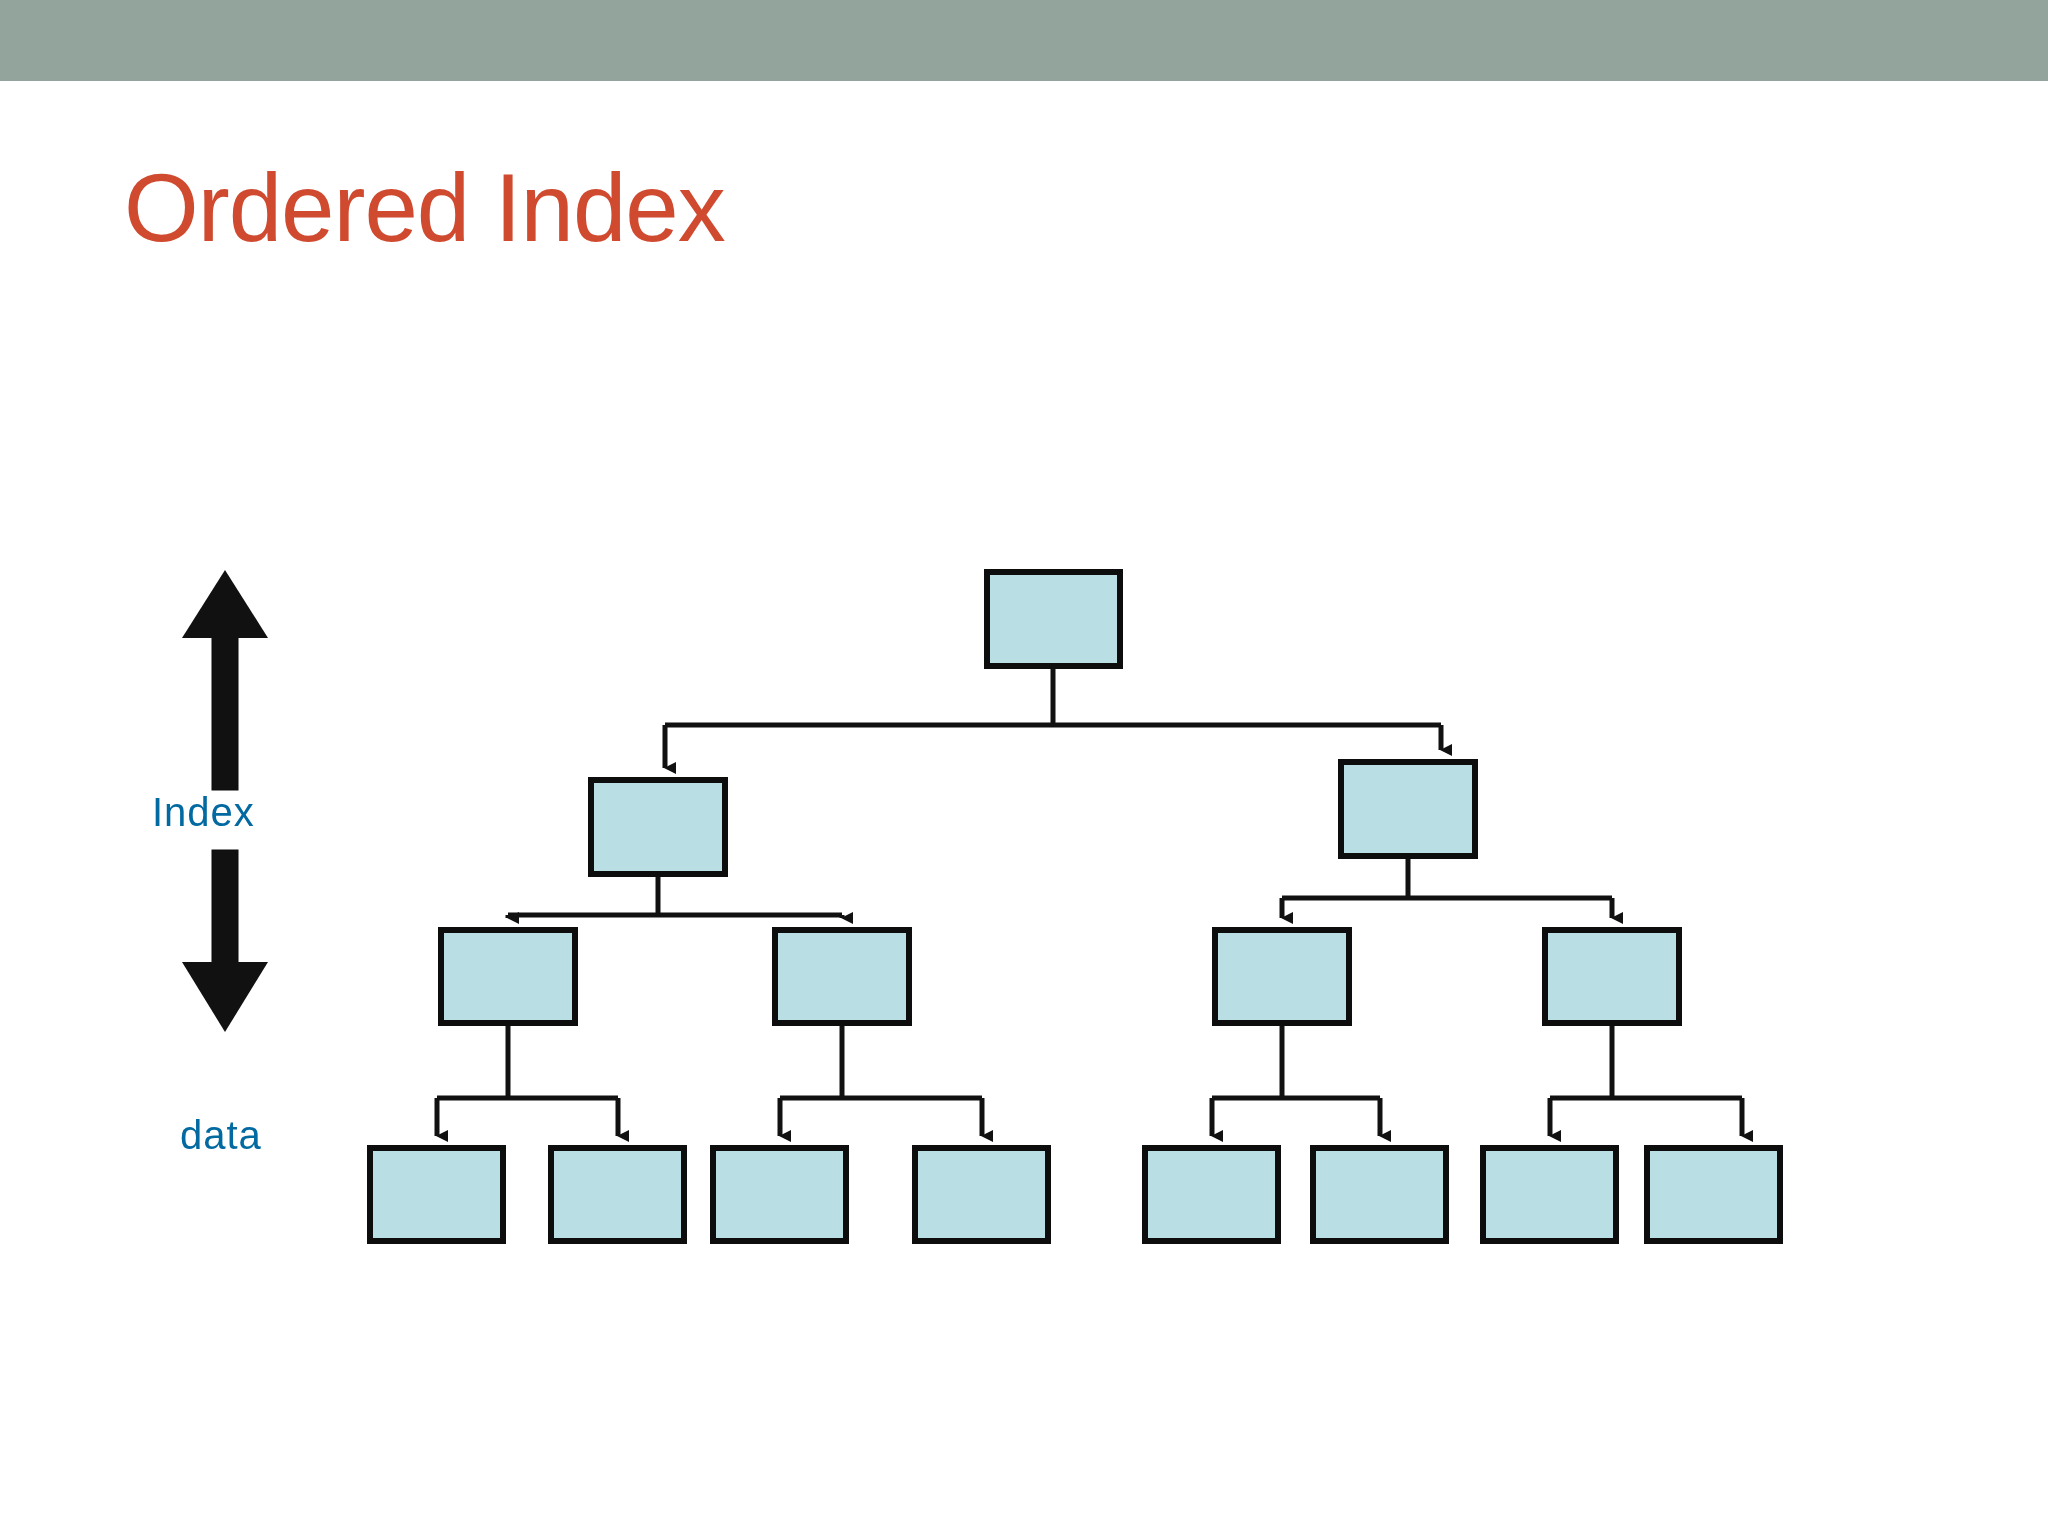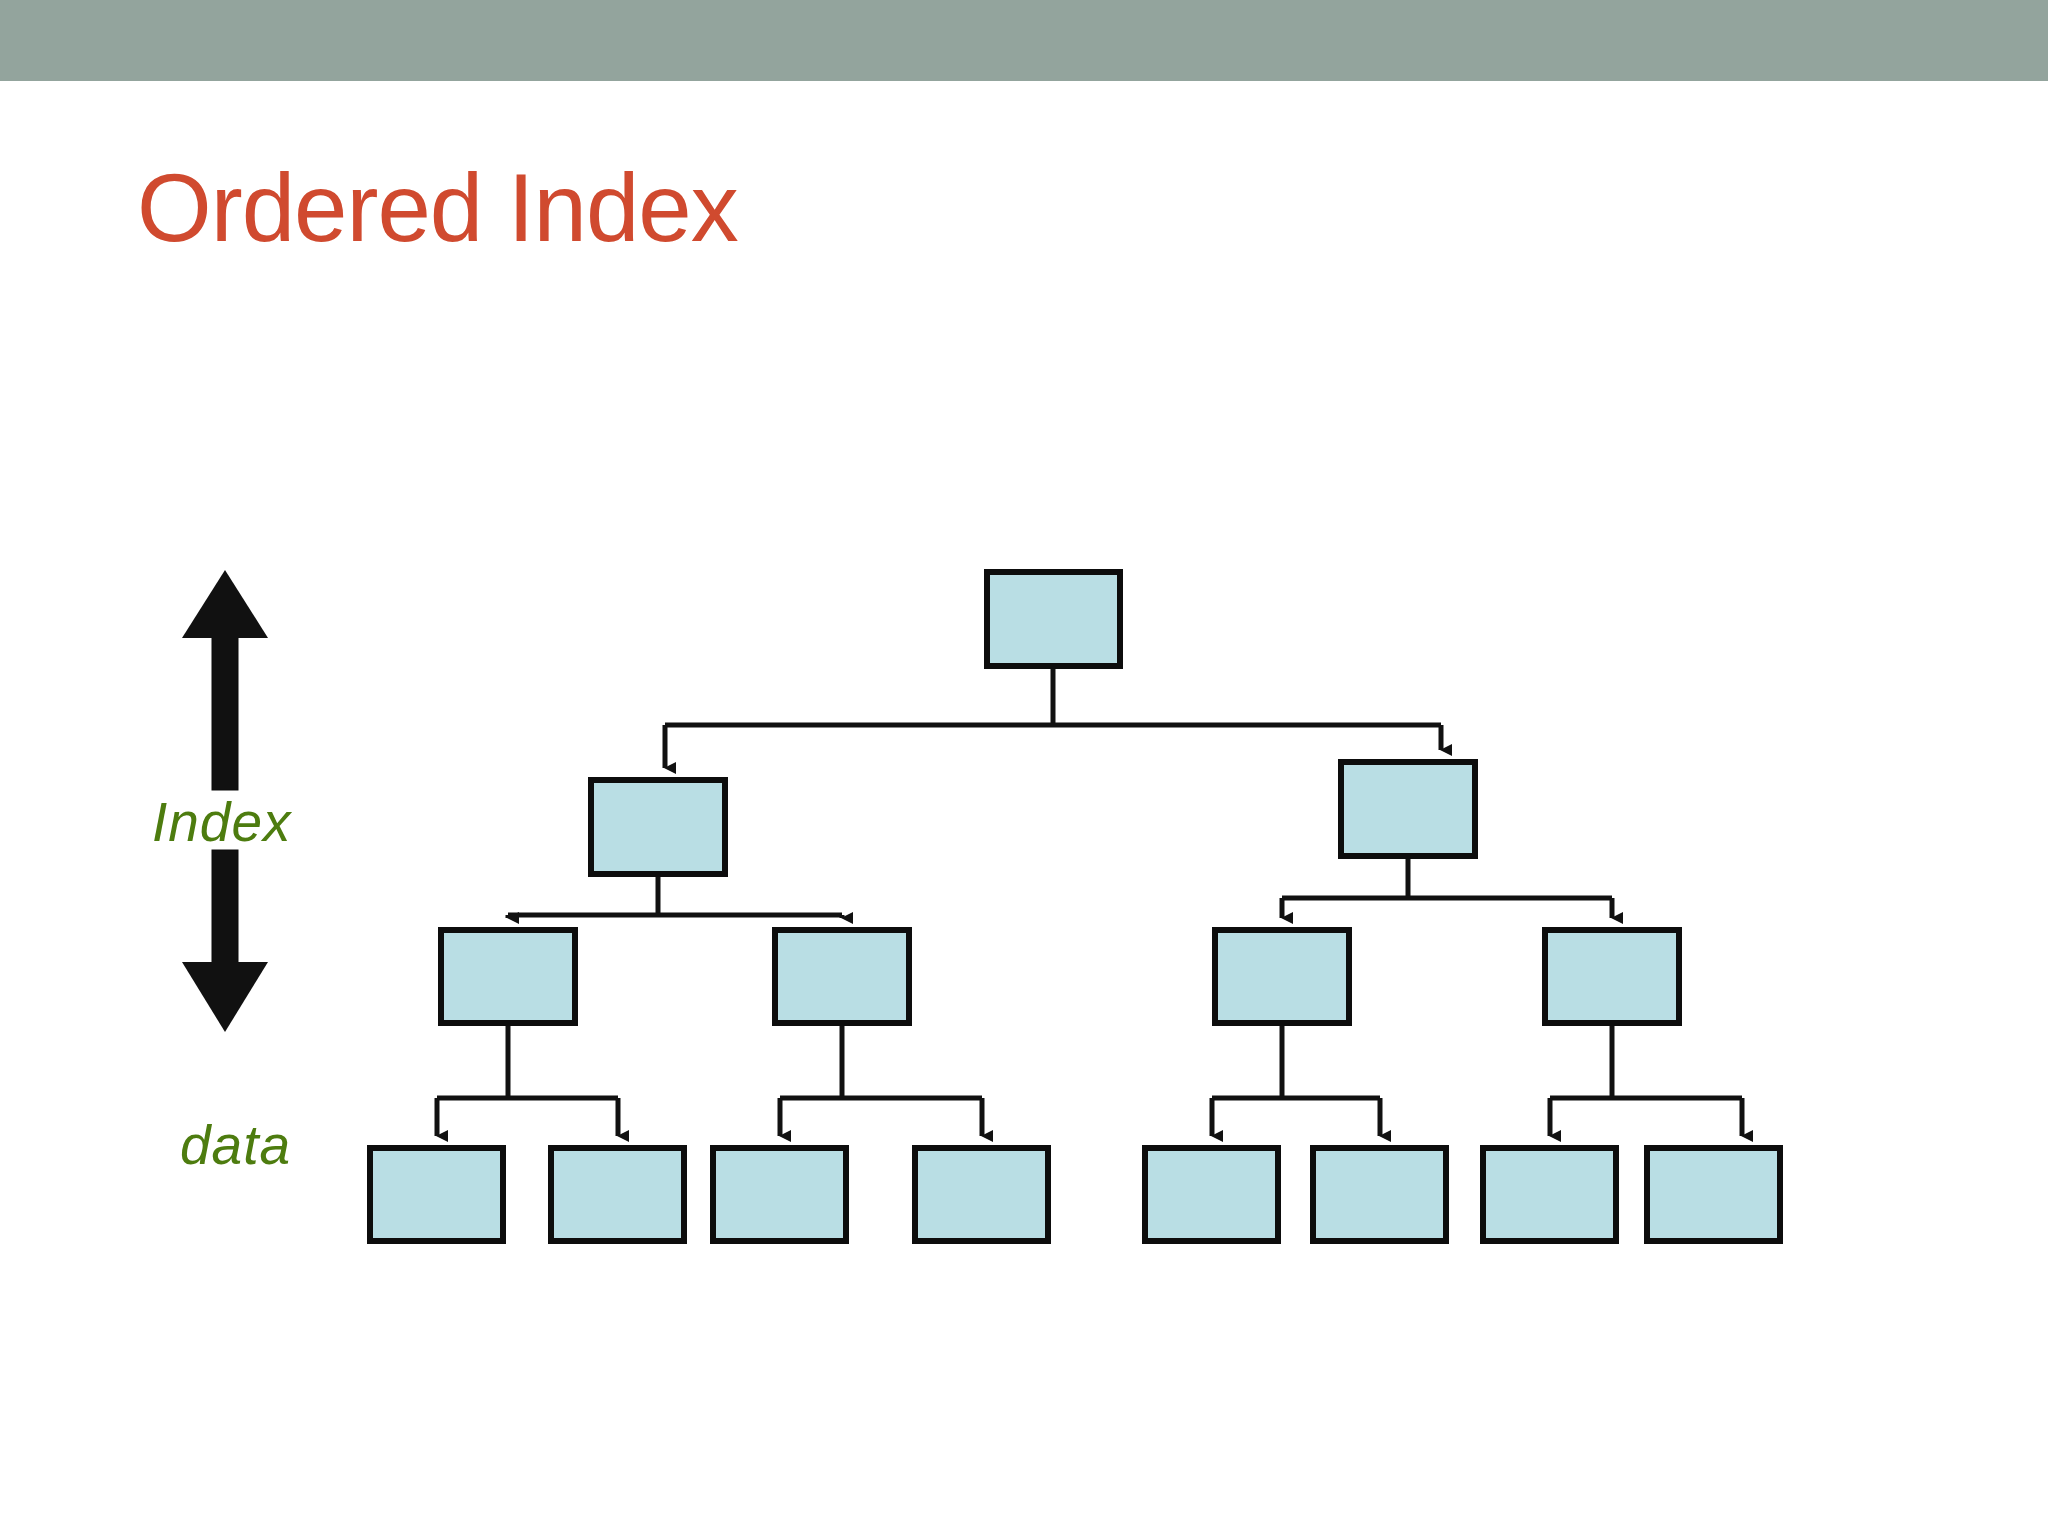--- a/index.html
+++ b/index.html
@@ -30,41 +30,39 @@
   #slide-title {
     position: absolute;
     left: 124px;
     top: 160px;
     font-size: 96px;
     line-height: 1.0;
     font-weight: normal;
     letter-spacing: -1px;
     white-space: nowrap;
     font-family: "Liberation Sans", sans-serif;
-    margin-left: 13px;
   }
   #diagram {
     position: absolute;
     left: 0;
     top: 0;
     width: 2048px;
     height: 1536px;
   }
   .dg-svg {
     position: absolute;
     left: 0; top: 0;
   }
   .axis-label {
     position: absolute;
     font-family: "Liberation Sans", sans-serif;
-    color: #4d7c0f;
-    font-size: 55px;
+    color: #0369a1;
+    font-size: 40px;
     letter-spacing: 1px;
     white-space: nowrap;
-    font-style: italic;
   }
   #index-label {
     left: 152px;
     top: 790px;
   }
   #data-label {
     left: 180px;
     top: 1113px;
   }
 </style>

